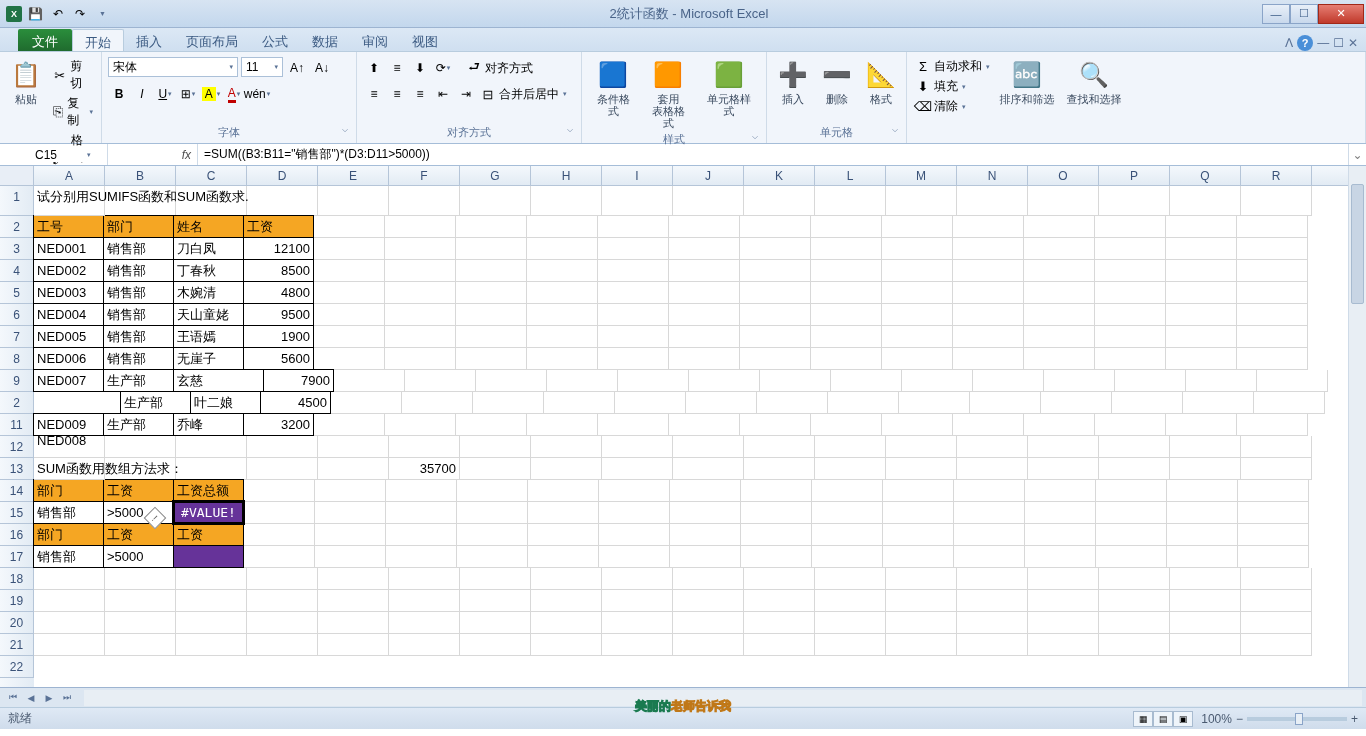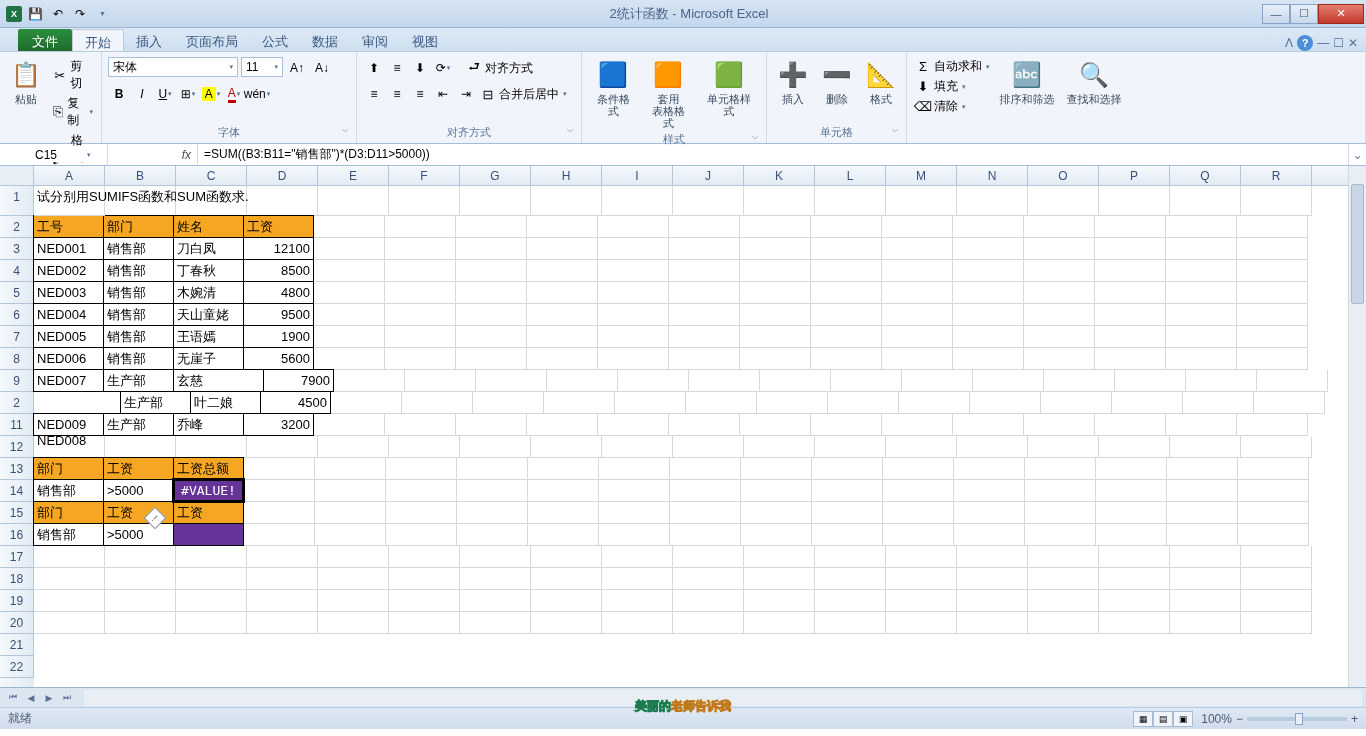--- a/index.html
+++ b/index.html
@@ -599,20 +599,40 @@
         <div class="cell" style="width: 71px;"></div>
         <div class="cell" style="width: 71px;"></div>
         <div class="cell" style="width: 71px;"></div>
         <div class="cell" style="width: 71px;"></div>
         <div class="cell" style="width: 71px;"></div>
         <div class="cell" style="width: 71px;"></div>
         <div class="cell" style="width: 71px;"></div>
         <div class="cell" style="width: 71px;"></div>
       </div>
       <div class="crow">
+        <div class="cell" style="width: 71px; overflow: visible; position: relative; z-index: 2;">SUM函数用数组方法求：</div>
+        <div class="cell" style="width: 71px;"></div>
+        <div class="cell" style="width: 71px;"></div>
+        <div class="cell" style="width: 71px;"></div>
+        <div class="cell" style="width: 71px;"></div>
+        <div class="cell num" style="width: 71px;">35700</div>
+        <div class="cell" style="width: 71px;"></div>
+        <div class="cell" style="width: 71px;"></div>
+        <div class="cell" style="width: 71px;"></div>
+        <div class="cell" style="width: 71px;"></div>
+        <div class="cell" style="width: 71px;"></div>
+        <div class="cell" style="width: 71px;"></div>
+        <div class="cell" style="width: 71px;"></div>
+        <div class="cell" style="width: 71px;"></div>
+        <div class="cell" style="width: 71px;"></div>
+        <div class="cell" style="width: 71px;"></div>
+        <div class="cell" style="width: 71px;"></div>
+        <div class="cell" style="width: 71px;"></div>
+      </div>
+      <div class="crow">
         <div class="cell hdr" style="width: 71px;">部门</div>
         <div class="cell hdr" style="width: 71px;">工资</div>
         <div class="cell hdr" style="width: 71px;">工资总额</div>
         <div class="cell" style="width: 71px;"></div>
         <div class="cell" style="width: 71px;"></div>
         <div class="cell" style="width: 71px;"></div>
         <div class="cell" style="width: 71px;"></div>
         <div class="cell" style="width: 71px;"></div>
         <div class="cell" style="width: 71px;"></div>
         <div class="cell" style="width: 71px;"></div>

